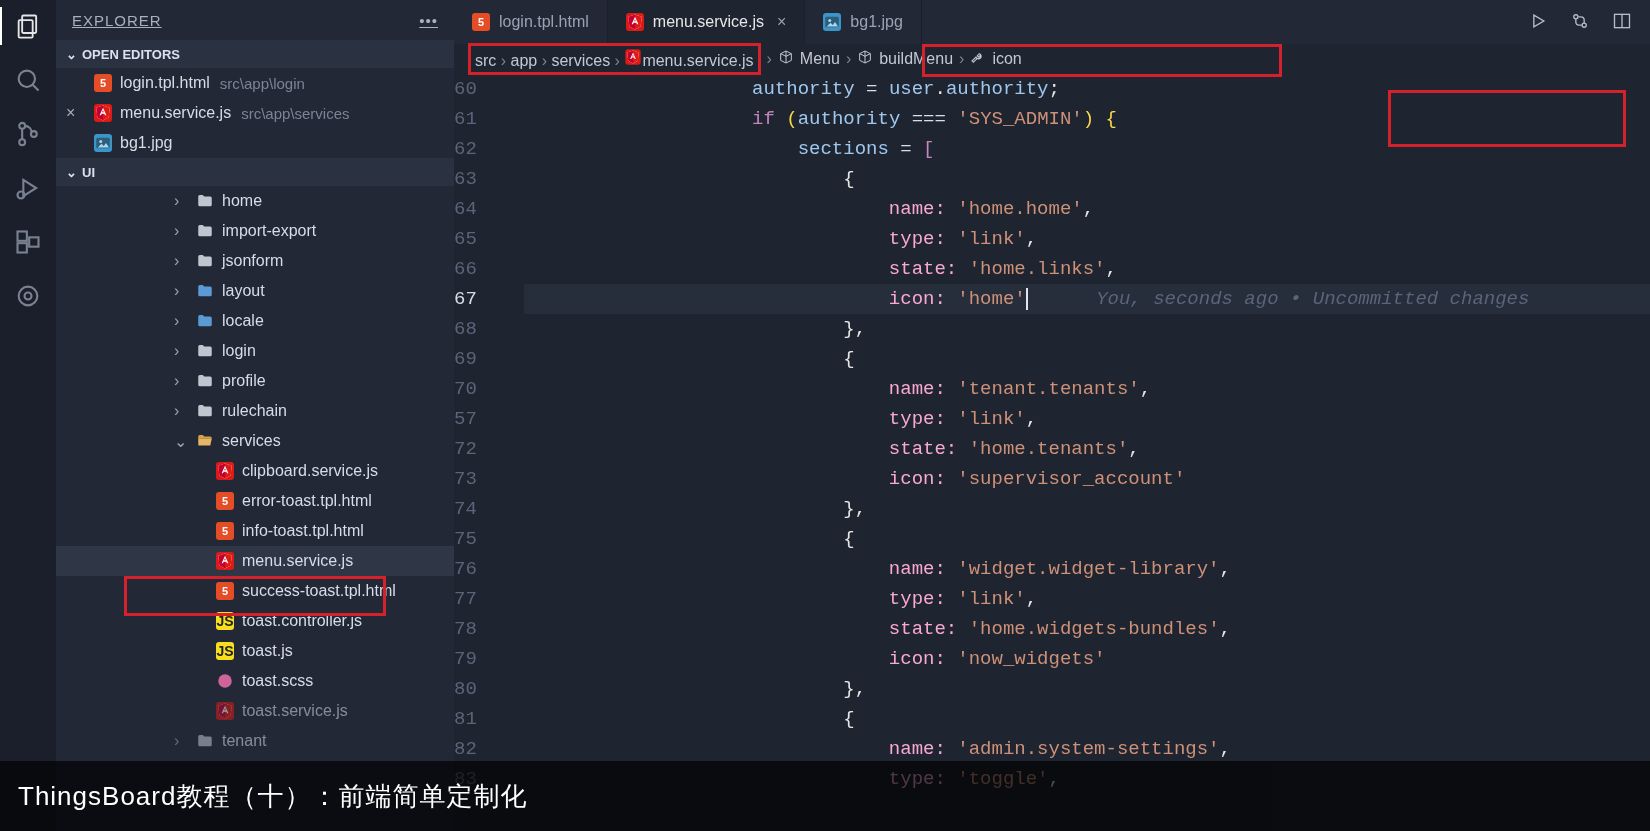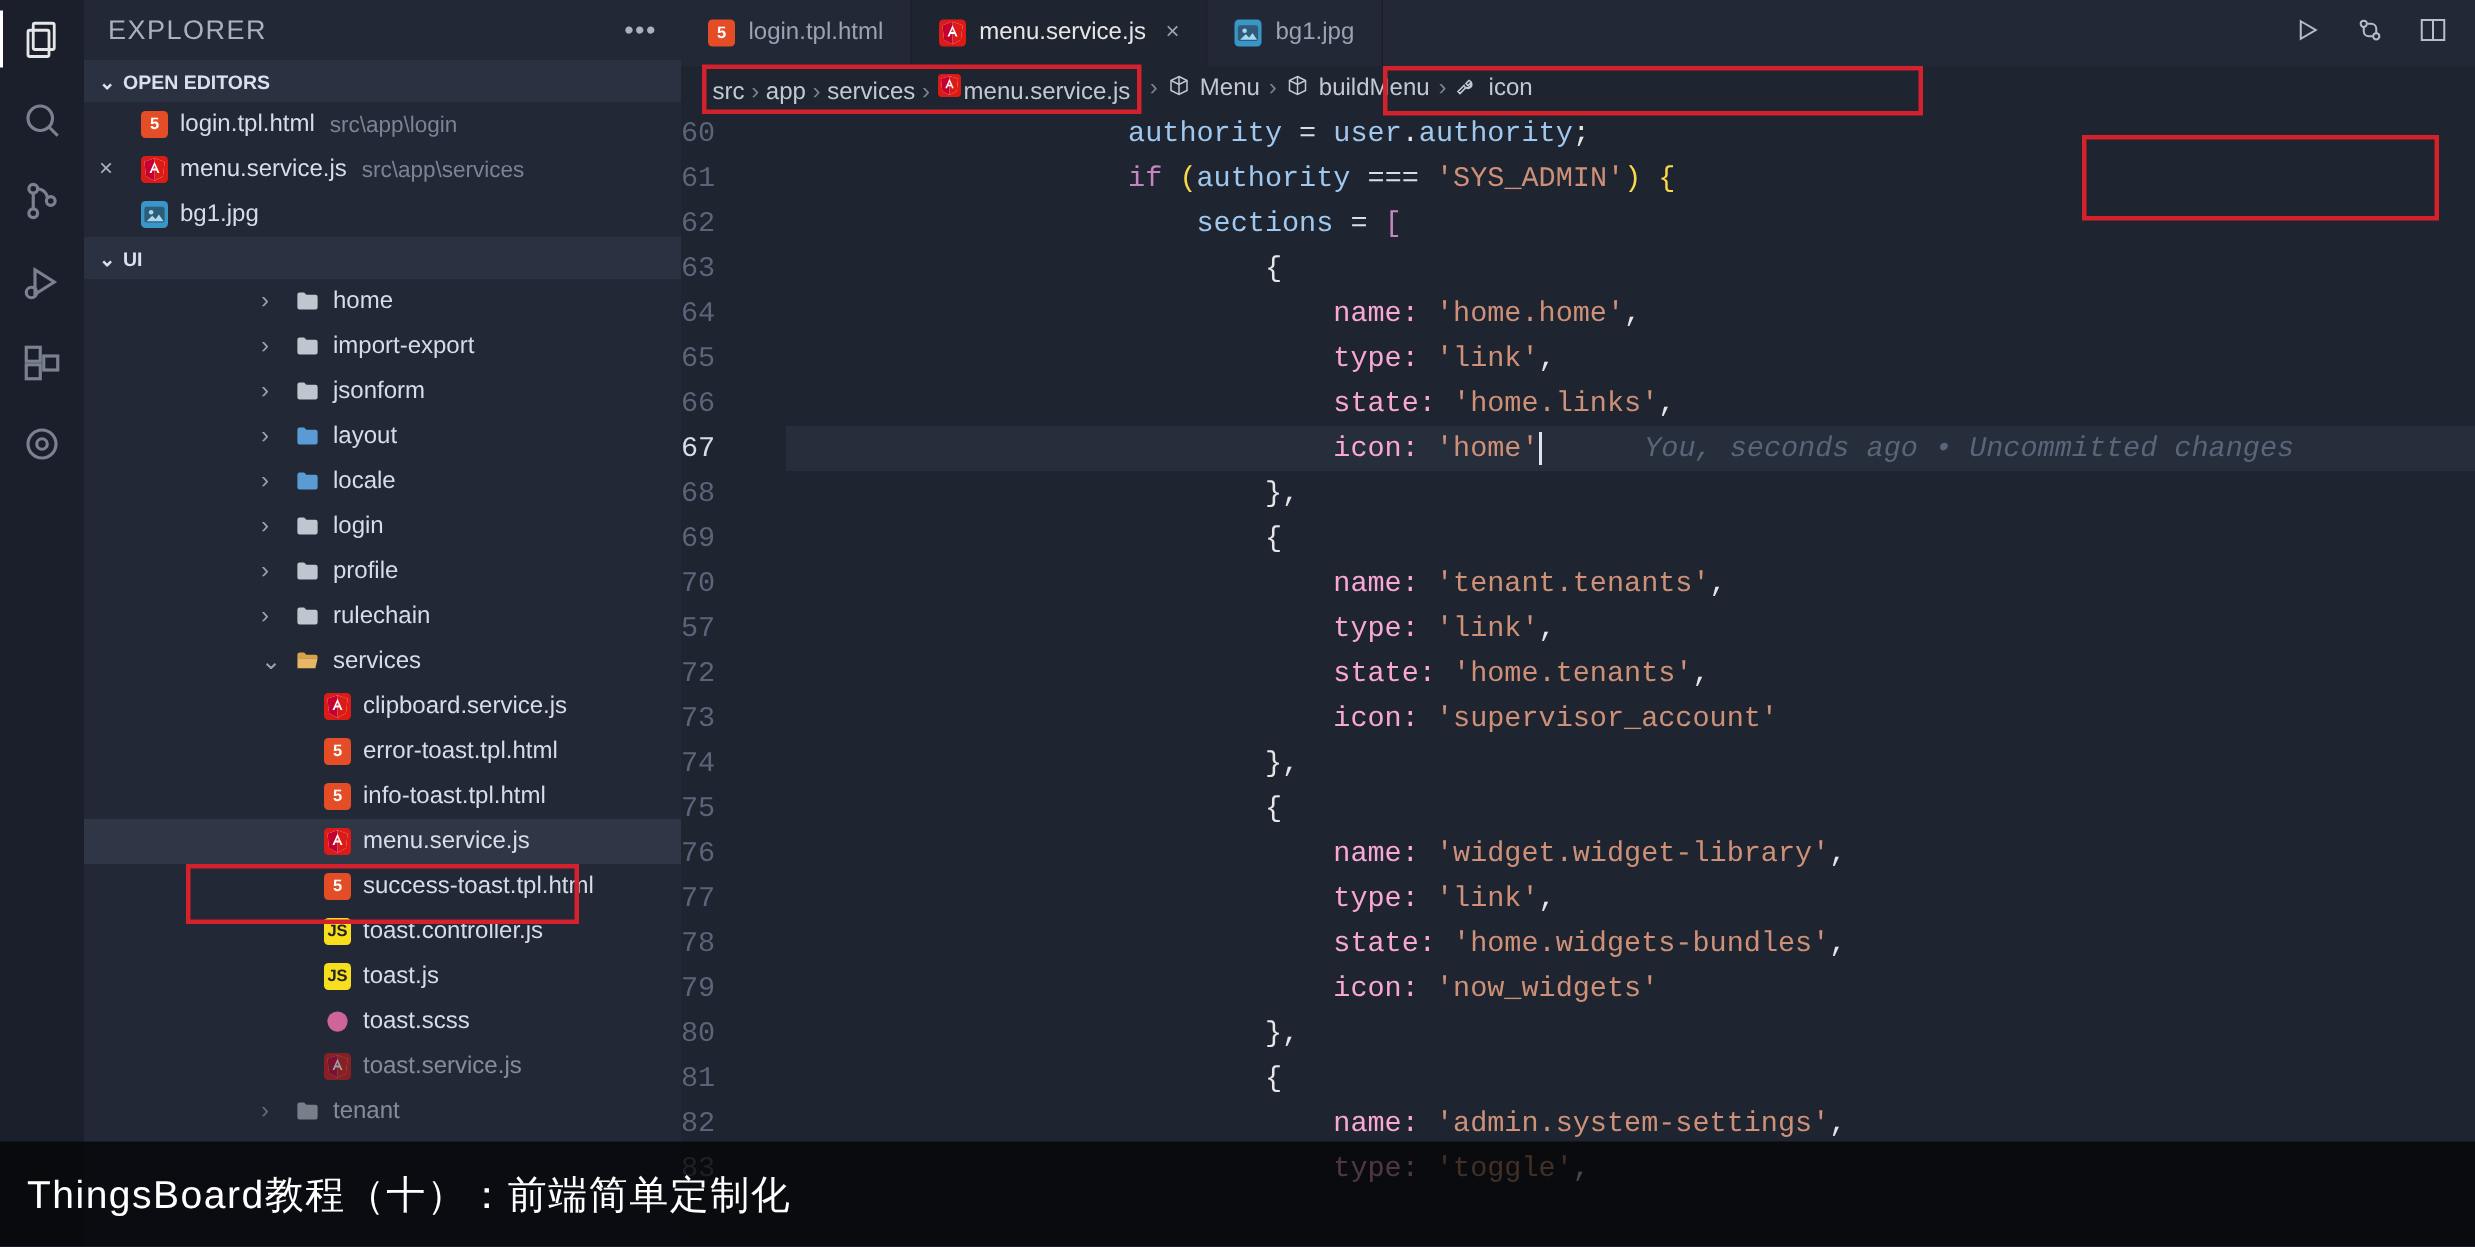--- a/index.html
+++ b/index.html
@@ -32,21 +32,21 @@
 .sidebar {
   width: 398px;
   background: #222835;
   display: flex;
   flex-direction: column;
   color: #c0c6d0;
   overflow: hidden;
 }
 .sidebar-header {
   height: 40px; display: flex; align-items: center; justify-content: space-between;
-  padding: 0 16px; font-size: 18px; letter-spacing: 1px; color: #aab0bd;
+  padding: 0 16px; font-size: 15px; letter-spacing: 1px; color: #aab0bd; text-decoration: underline;
 }
 .dots { color: #aab0bd; cursor: pointer; letter-spacing: 1px; }
 .section-title {
   height: 28px; display: flex; align-items: center; gap: 6px;
   padding: 0 10px; font-size: 13px; font-weight: 700; color: #dbe1ec; background: #2a3140;
 }
 .chev { width: 10px; display: inline-block; }
 .open-editors { background: #222835; }
 .oe-item, .tree-item {
   height: 30px; display: flex; align-items: center; gap: 8px;
@@ -56,21 +56,21 @@
 .oe-item .path { color: #7a8496; font-size: 15px; margin-left: 2px; }
 .tree-item { padding-left: 0; }
 .tree-item .indent { display: inline-block; }
 .tree-item.selected { background: #2f3747; }
 .ficon { width: 18px; height: 18px; display: inline-flex; align-items: center; justify-content: center; font-size: 11px; border-radius: 3px; font-weight: 700; }
 .ficon.html5 { background: #e44d26; color: #fff; }
 .ficon.ang { background: #dd1b16; color: #fff; border-radius: 3px; }
 .ficon.img { background: #3a95c9; color: #fff; }
 .ficon.folder { color: #c0c6d0; }
 .ficon.folderopen { color: #d9a24a; }
-.ficon.js { background: #f7df1e; color: #222; font-size: 11px; }
+.ficon.js { background: #f7df1e; color: #222; font-size: 14px; }
 .ficon.scss { color: #cf649a; }
 .ficon.folderblue { color: #5a9bd5; }
 
 .editor-area { flex: 1; display: flex; flex-direction: column; background: #1e2430; min-width: 0; }
 .tabs {
   height: 44px; display: flex; align-items: stretch; background: #222835;
 }
 .tab {
   display: flex; align-items: center; gap: 9px; padding: 0 18px; font-size: 16px;
   color: #9aa3b4; background: #222835; border-right: 1px solid #1a1f2b; cursor: pointer;

